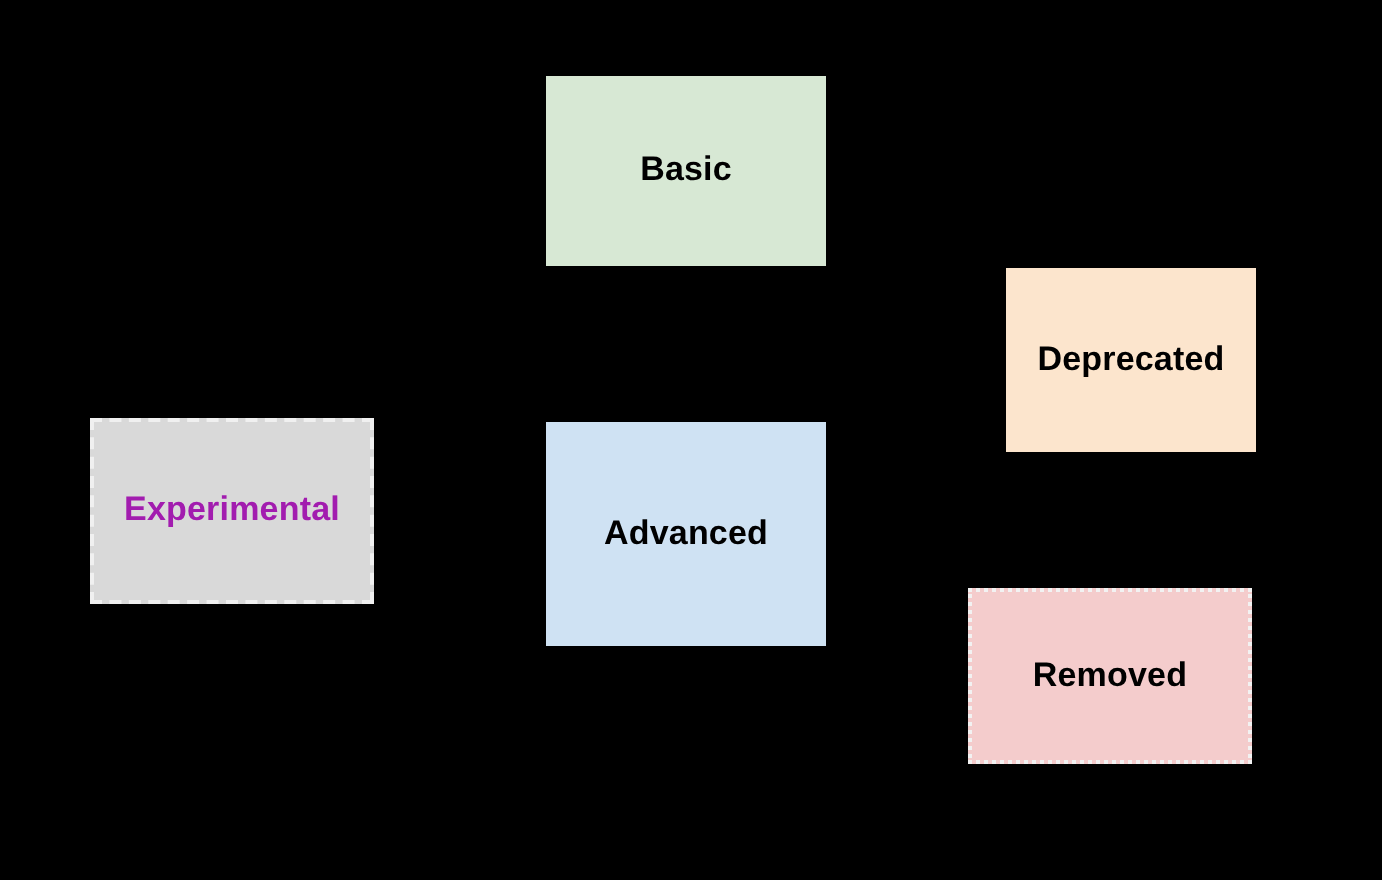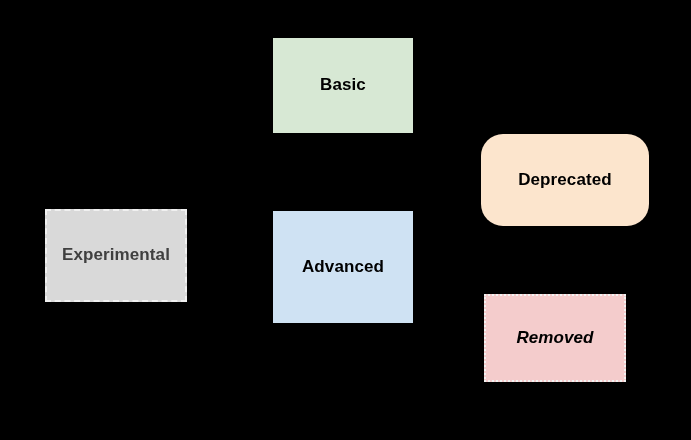--- a/index.html
+++ b/index.html
@@ -30,34 +30,34 @@
     letter-spacing: 0.1px;
     -webkit-font-smoothing: antialiased;
   }
   .node-label {
     display: block;
     padding: 0 4px;
   }
   
   .border-none   { border: none; }
   .border-dashed { border: 2px dashed #f0f0f0; }
-  .border-dotted { border: 2px dotted #f2f2f2; font-style: italic; }
+  .border-dotted { border: 2px dotted #f2f2f2; }
 </style>
 </head>
 <body>
 
 <div id="canvas" style="width: 691px; height: 440px; background: rgb(0, 0, 0);">
 
 <div class="node border-none" style="left: 273px; top: 38px; width: 140px; height: 95px; background: rgb(215, 232, 212); color: rgb(0, 0, 0);">
       <span class="node-label">Basic</span>
     </div>
-    <div class="node border-none" style="left: 481px; top: 134px; width: 168px; height: 92px; background: rgb(252, 229, 205); color: rgb(0, 0, 0); border-radius: 22px;">
+    <div class="node border-none" style="left: 503px; top: 134px; width: 125px; height: 92px; background: rgb(252, 229, 205); color: rgb(0, 0, 0);">
       <span class="node-label">Deprecated</span>
     </div>
-    <div class="node border-dashed" style="left: 45px; top: 209px; width: 142px; height: 93px; background: rgb(217, 217, 217); color: #404040; border-color: rgb(240, 240, 240);">
+    <div class="node border-dashed" style="left: 45px; top: 209px; width: 142px; height: 93px; background: rgb(217, 217, 217); color: #a21caf; border-color: rgb(240, 240, 240);">
       <span class="node-label">Experimental</span>
     </div>
     <div class="node border-none" style="left: 273px; top: 211px; width: 140px; height: 112px; background: rgb(207, 226, 243); color: rgb(0, 0, 0);">
       <span class="node-label">Advanced</span>
     </div>
     <div class="node border-dotted" style="left: 484px; top: 294px; width: 142px; height: 88px; background: rgb(244, 204, 204); color: rgb(0, 0, 0); border-color: rgb(242, 242, 242);">
       <span class="node-label">Removed</span>
     </div>
   </div>
 

